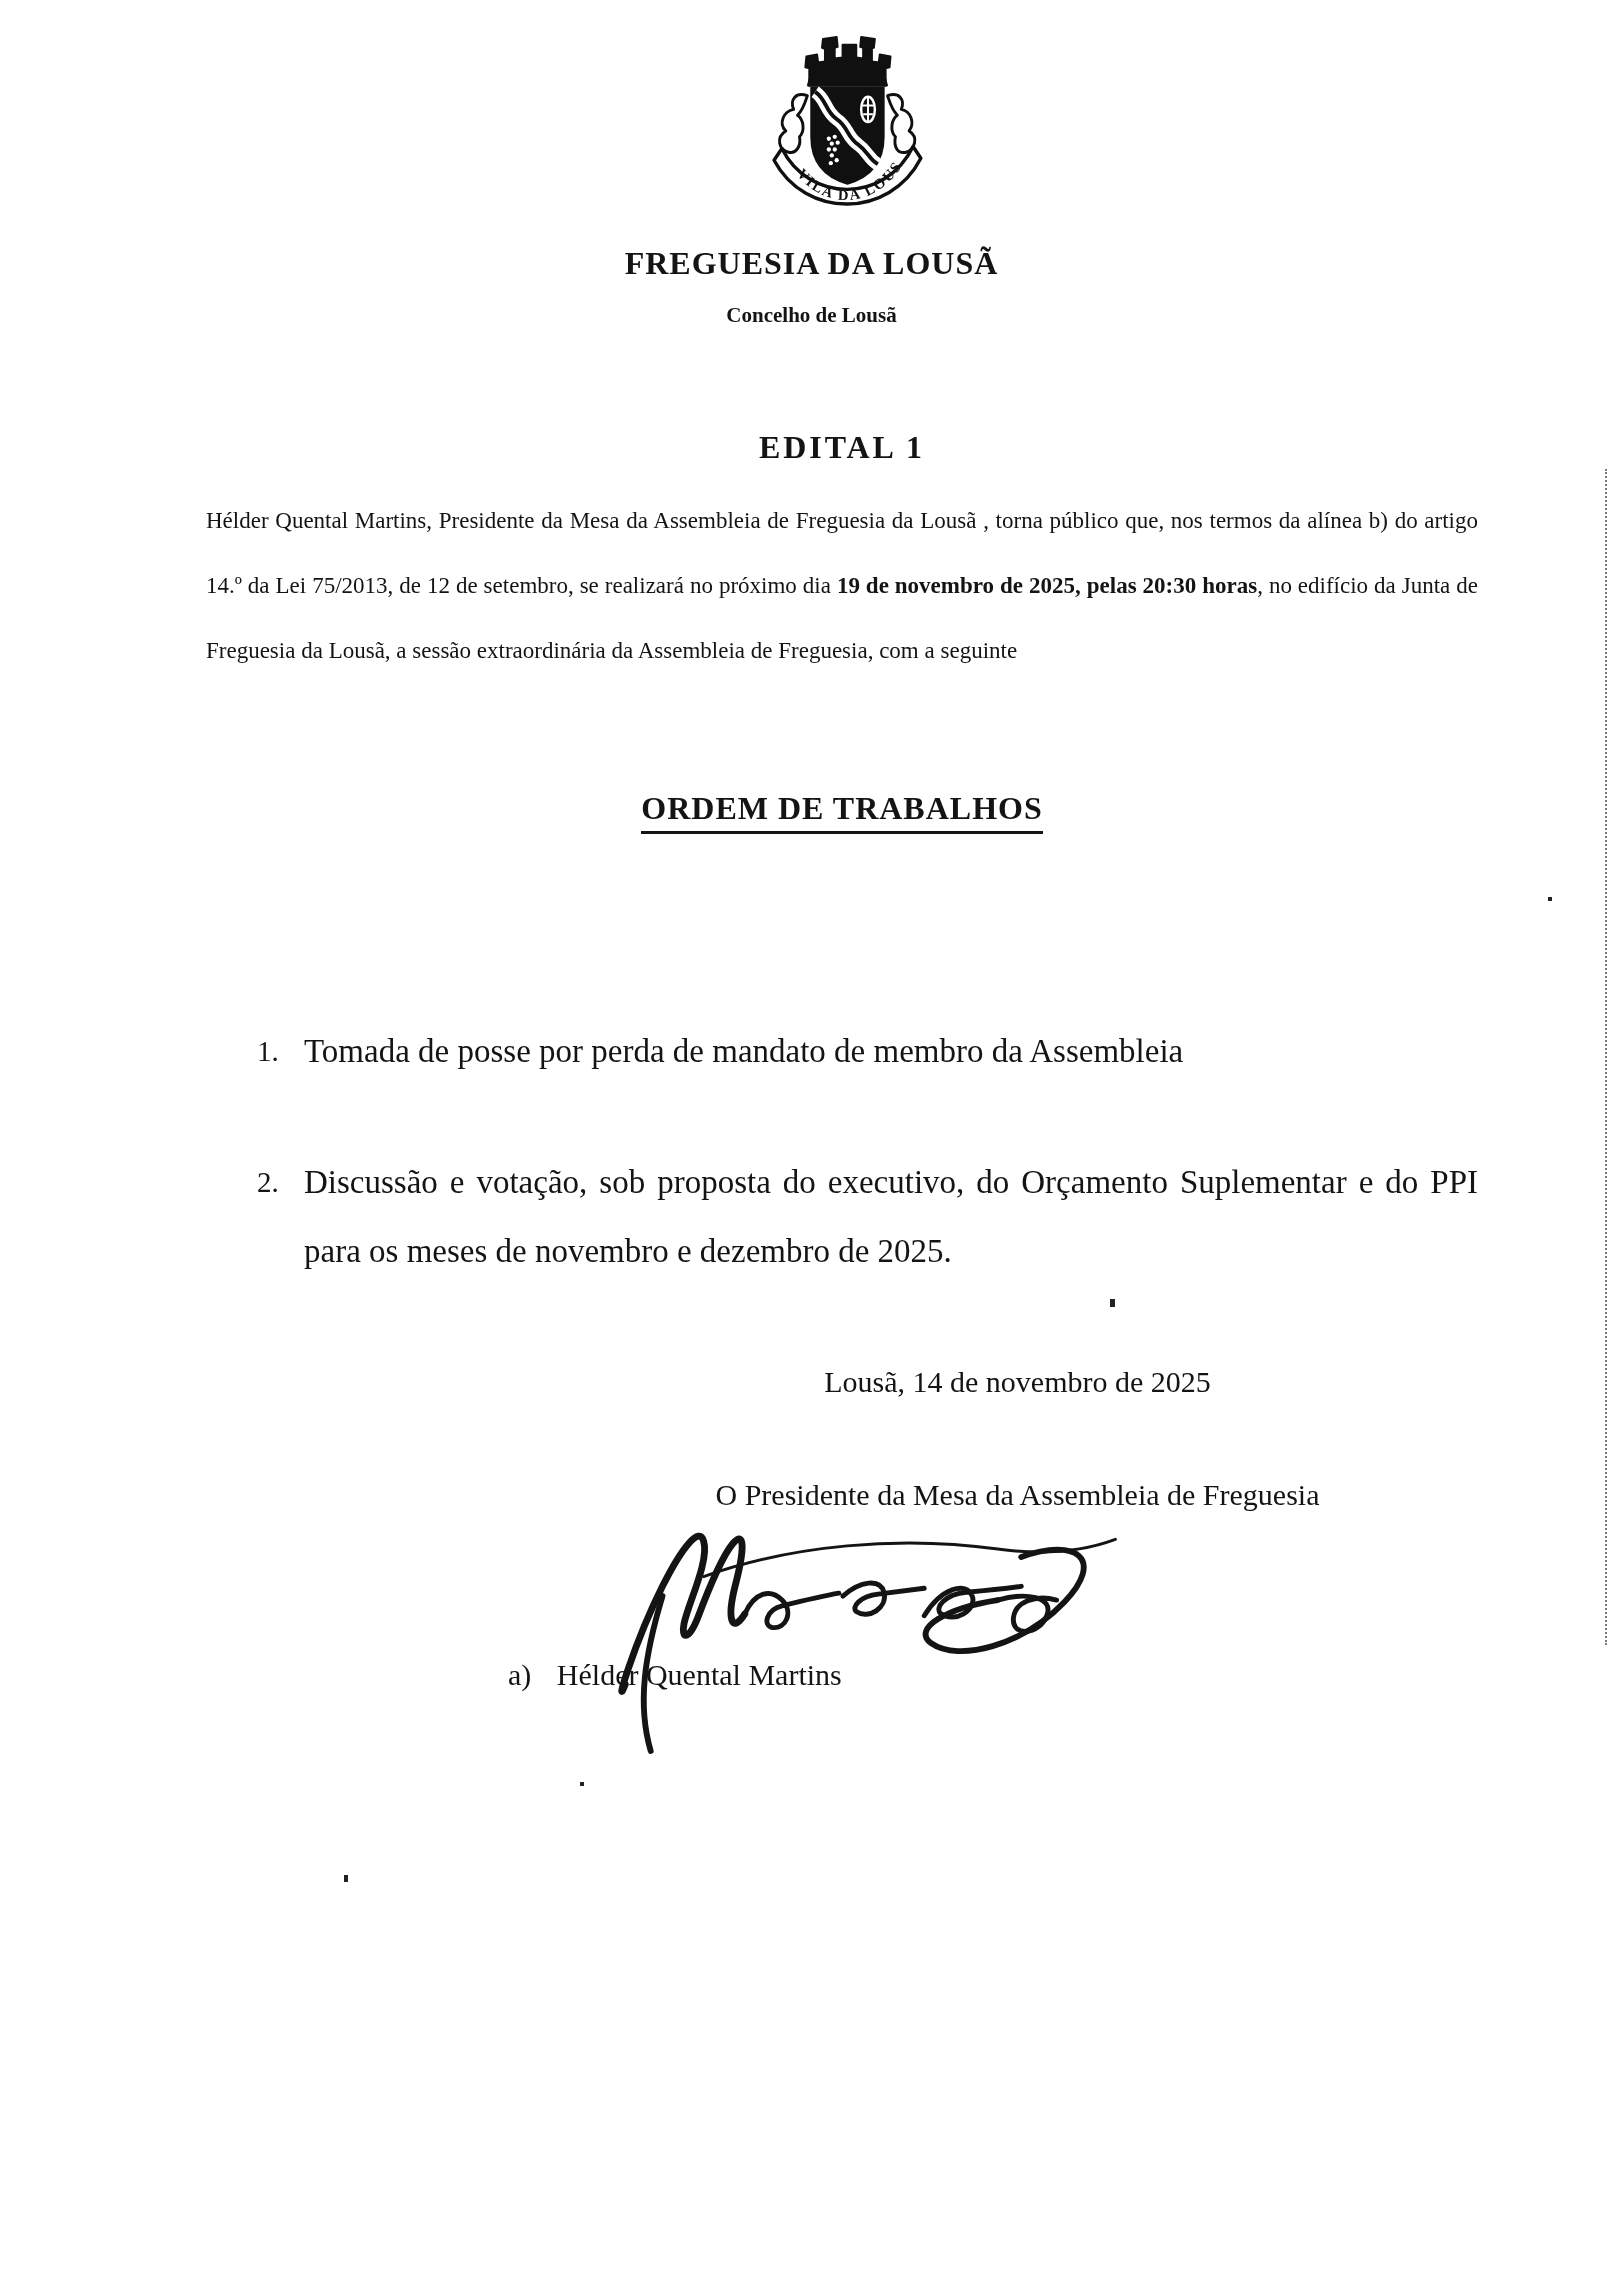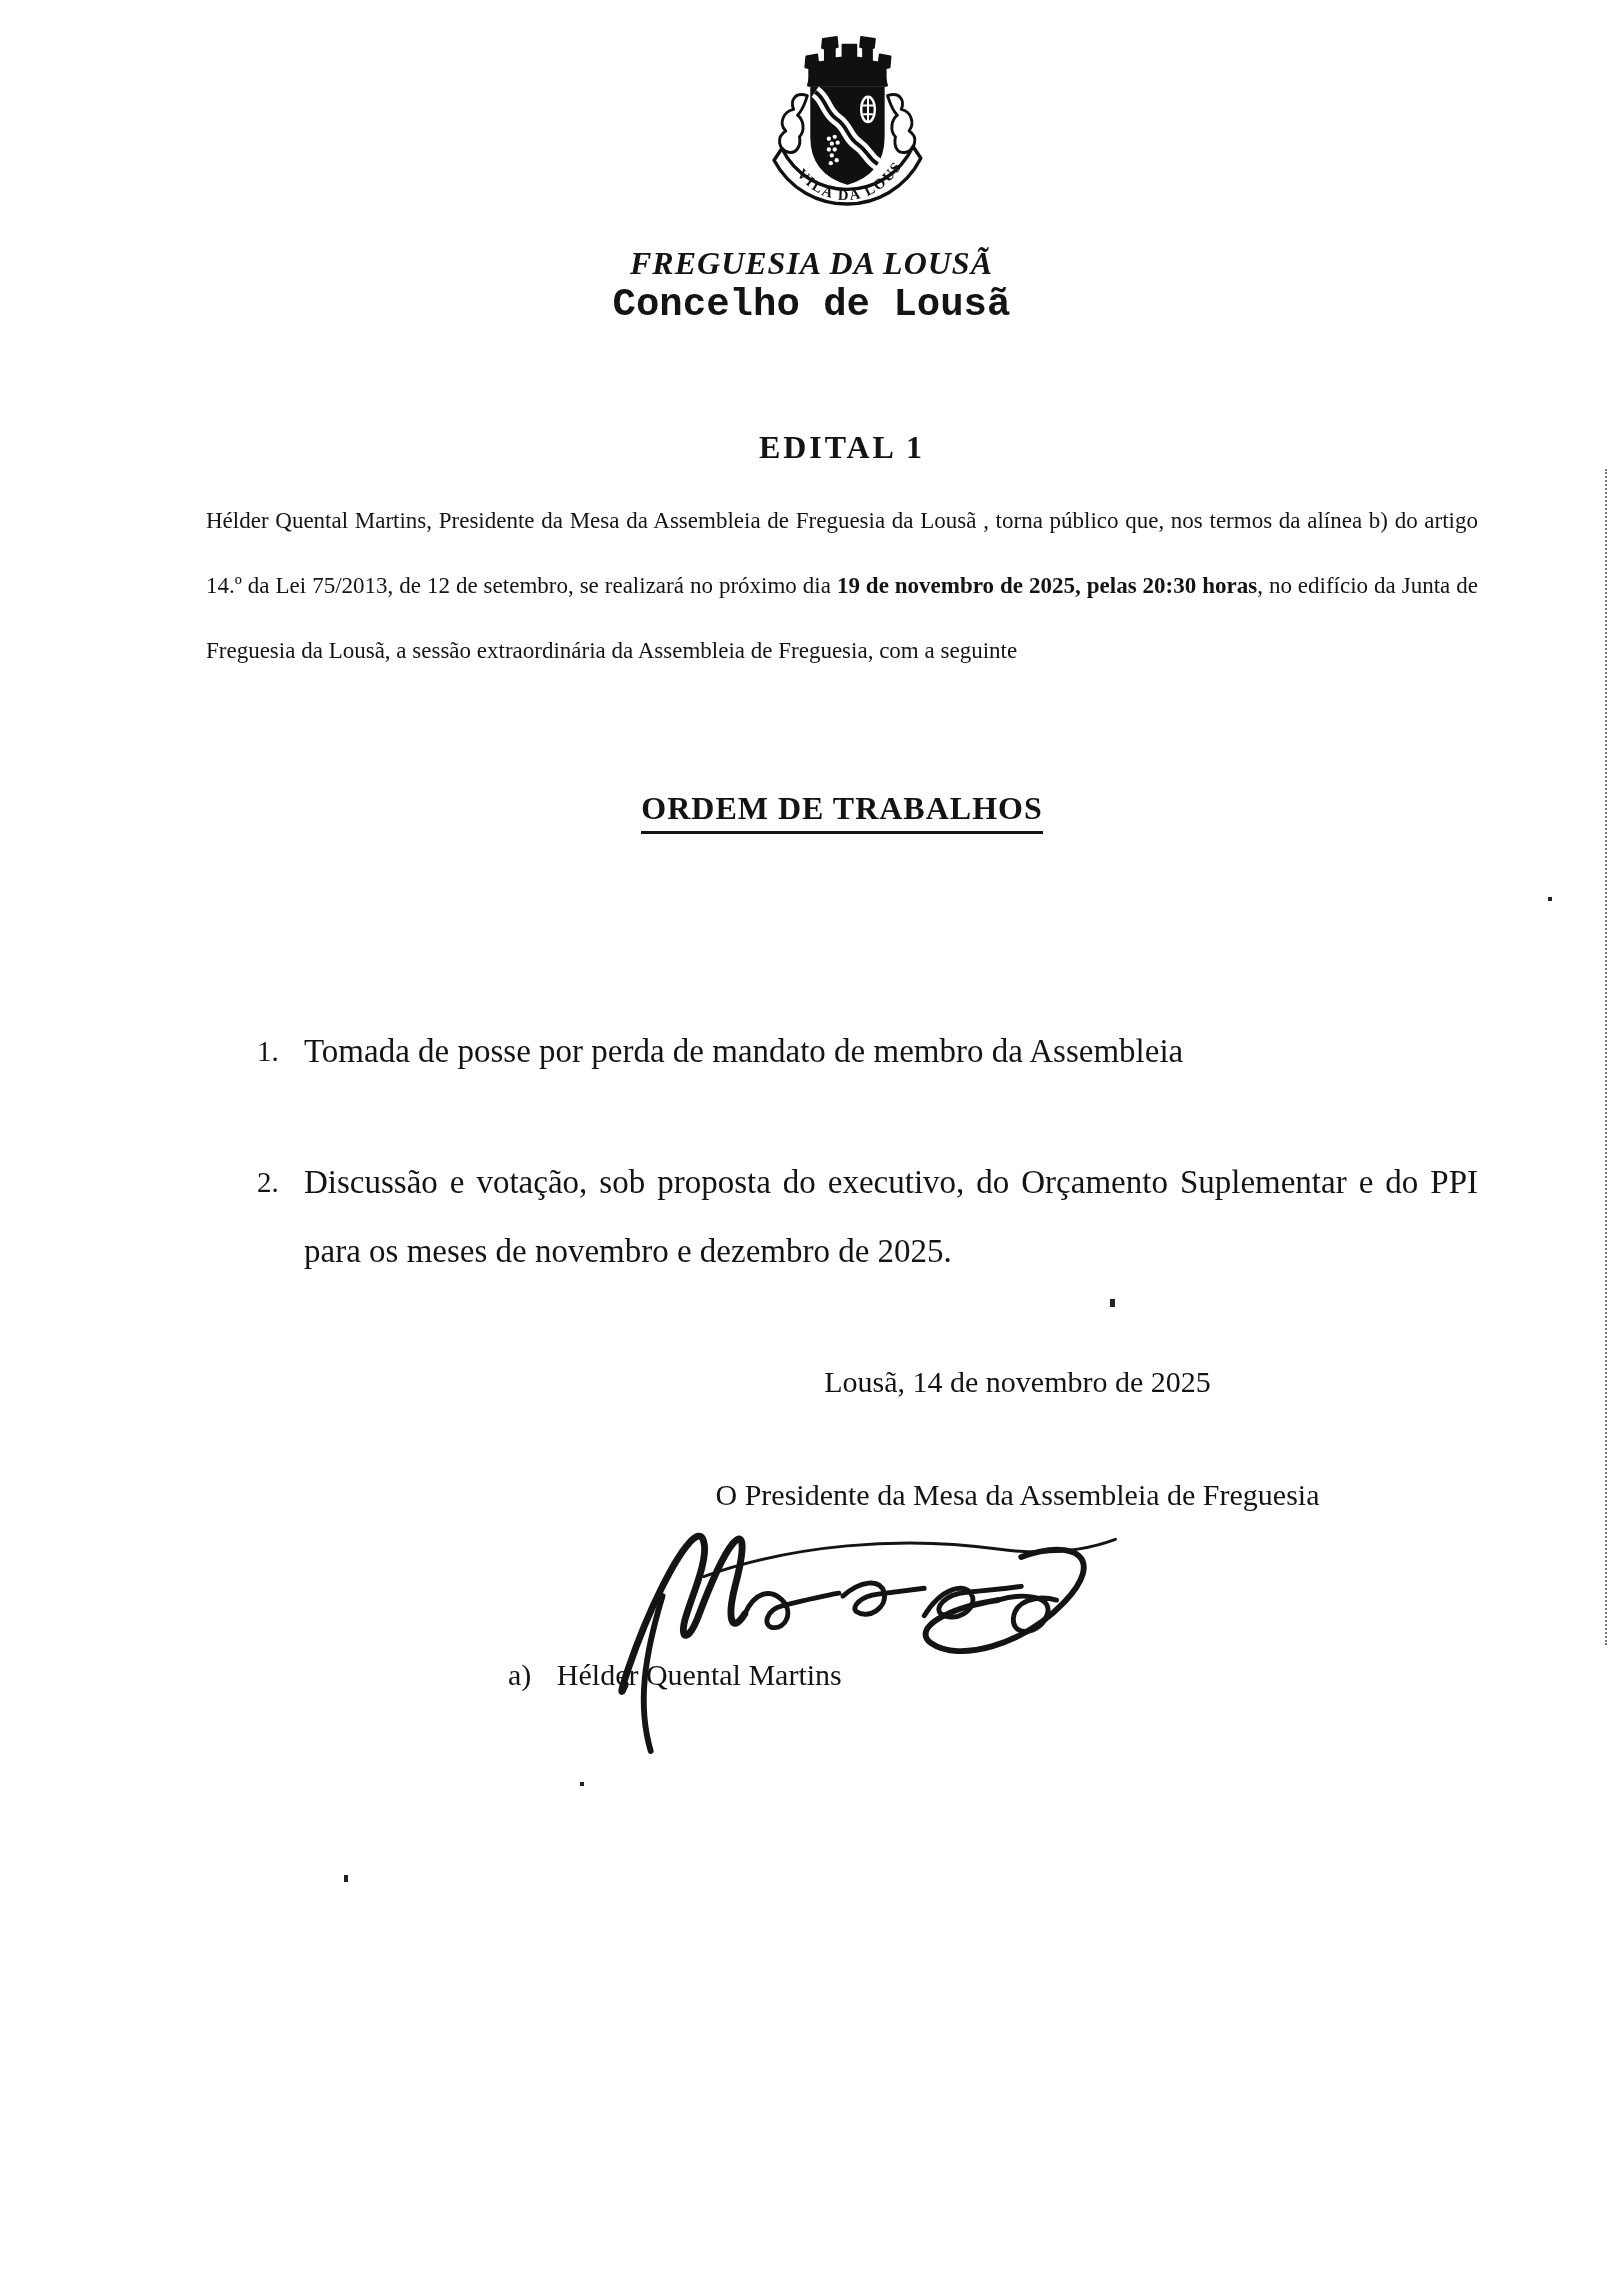--- a/index.html
+++ b/index.html
@@ -9,22 +9,22 @@
     position:relative; width:1623px; height:2293px; background:#ffffff;
     overflow:hidden;
   }
   .content { position:absolute; left:206px; width:1272px; }
 
   
   .crest { position:absolute; left:766px; top:35px; width:159px; height:184px; }
 
   
   .org-block { position:absolute; top:245px; text-align:center; width:100%; }
-  .org-name { font-size:32px; font-weight:bold; letter-spacing:1px;font-style:italic; }
-  .org-sub  { font-size:39px; font-weight:bold; margin-top:1px;font-family:Liberation Mono, monospace; }
+  .org-name { font-size:32px; font-weight:bold; letter-spacing:1px; }
+  .org-sub  { font-size:21px; font-weight:bold; margin-top:21px; }
 
   .doc-title-wrap { position:absolute; top:429px; width:100%; text-align:center; }
   .doc-title { font-size:32px; font-weight:bold; letter-spacing:2.9px; }
 
   .body-para {
     position:absolute; top:488px; width:100%;
     font-size:23px; line-height:65px; text-align:justify;
   }
   .body-para .b { font-weight:bold; }
 

